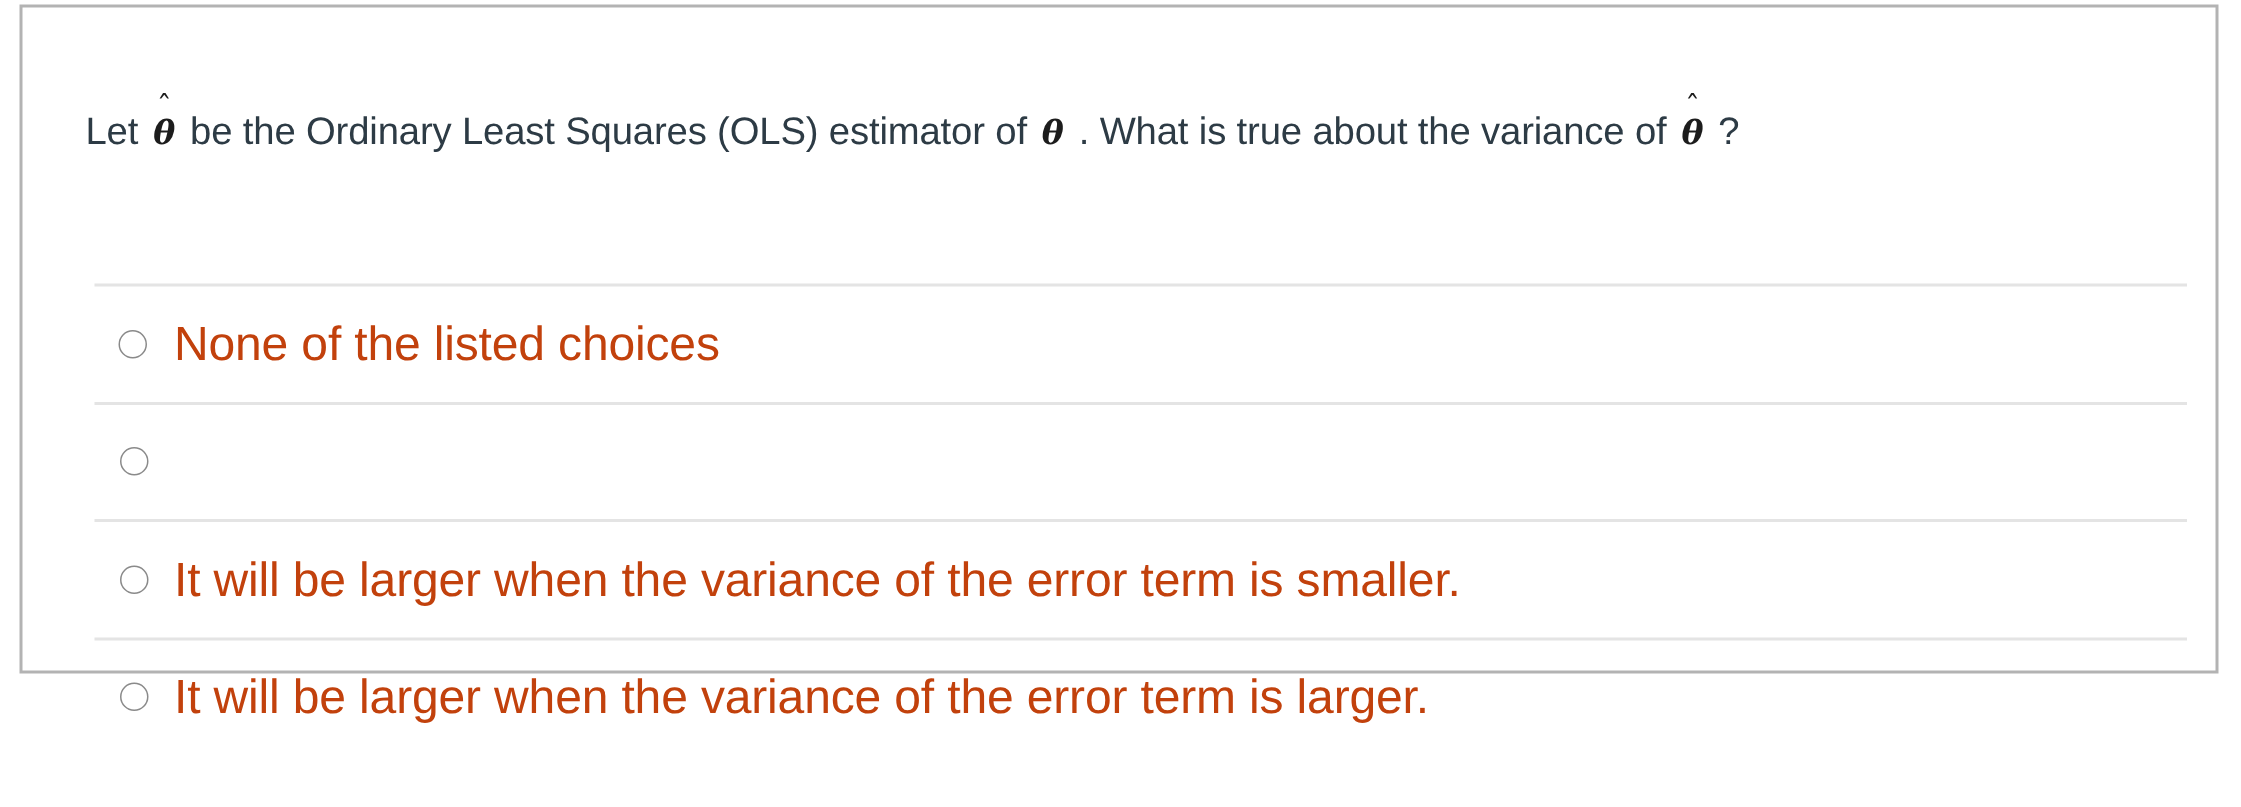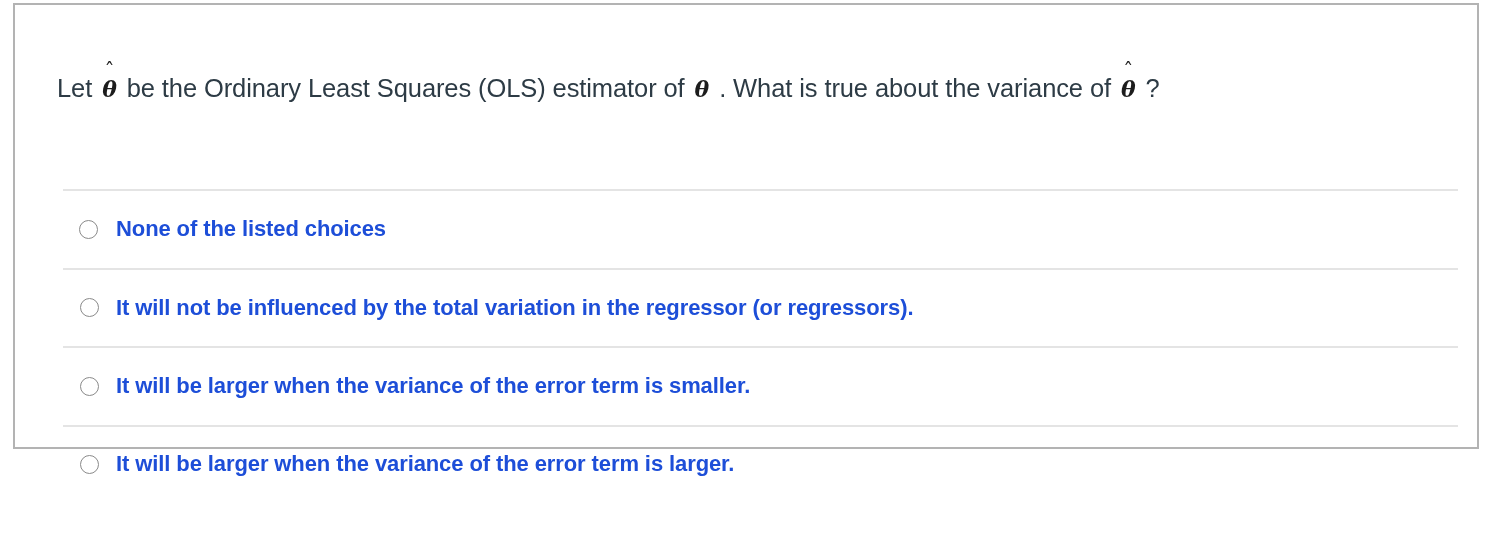--- a/index.html
+++ b/index.html
@@ -89,26 +89,25 @@
     width: 19px;
     height: 19px;
     border-radius: 50%;
     border: 1.6px solid #8a8a8a;
     background: #ffffff;
     box-sizing: border-box;
     margin-left: 17px;
   }
   .answer-label {
     margin-left: 17px;
-    font-size: 22px;
-    color: #1d4ed8;
+    font-size: 32px;
+    color: #c2410c;
     line-height: 1.2;
     letter-spacing: -0.1px;
     white-space: nowrap;
-    font-weight: bold;
   }
   .answer-row.indent-1 .radio { margin-left: 16px; }
   .answer-row.indent-1 .answer-label { margin-left: 18px; }
 </style>
 </head>
 <body>
 
 <div class="question-card">
 
   <div class="question-text">
@@ -117,21 +116,20 @@
 
   <div class="answers">
 
     <div class="answer-row indent-1">
       <span class="radio"></span>
       <span class="answer-label">None of the listed choices</span>
     </div>
 
     <div class="answer-row">
       <span class="radio"></span>
-      <span class="answer-label">It will not be influenced by the total variation in the regressor (or regressors).</span>
     </div>
 
     <div class="answer-row">
       <span class="radio"></span>
       <span class="answer-label">It will be larger when the variance of the error term is smaller.</span>
     </div>
 
     <div class="answer-row">
       <span class="radio"></span>
       <span class="answer-label">It will be larger when the variance of the error term is larger.</span>

